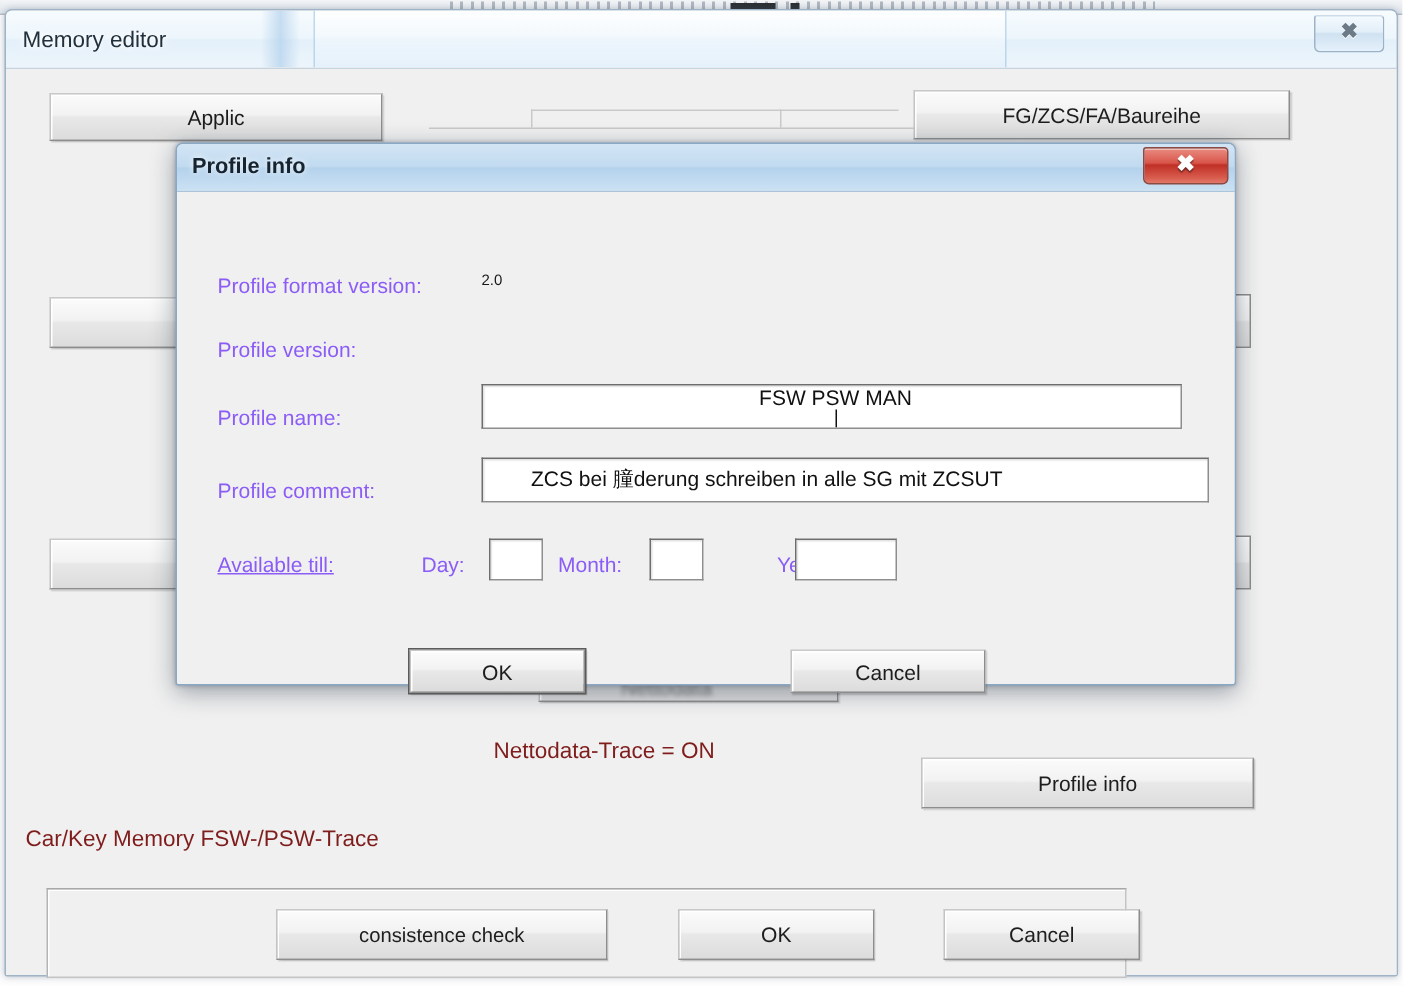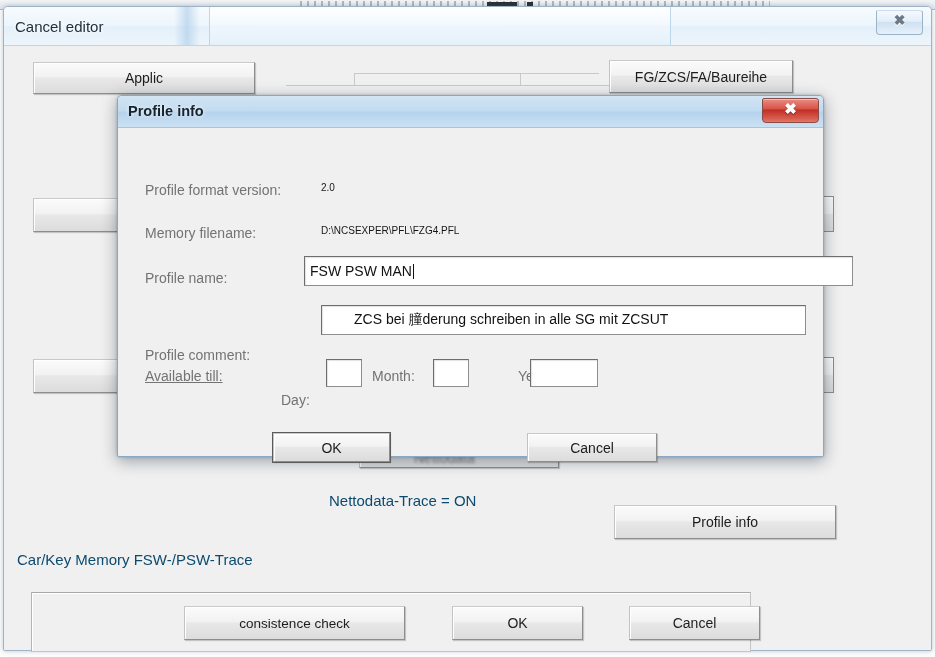--- a/index.html
+++ b/index.html
@@ -130,21 +130,21 @@
     cursor: pointer;
     box-sizing: border-box;
     white-space: nowrap;
     overflow: hidden;
   }
   .btn.sm { font-size: 13.5px; }
 
   .lbl {
     position: absolute;
     font-size: 13.5px;
-    color: #0c4a6e;
+    color: #7f1d1d;
     white-space: nowrap;
   }
 
   
   .groupframe {
     position: absolute;
     border: 1px solid #c4c4c4;
     border-top-color: #a8a8a8;
     border-left-color: #b4b4b4;
     background: #f0f0f0;
@@ -250,21 +250,21 @@
   .dlg-body {
     position: absolute;
     left: 0; top: 32px; right: 0; bottom: 0;
     background: #f0f0f0;
     border-radius: 0 0 2px 2px;
   }
 
   .dlg-label {
     position: absolute;
     font-size: 14px;
-    color: #737373;
+    color: #8b5cf6;
     white-space: nowrap;
   }
   .dlg-value {
     position: absolute;
     font-size: 10px;
     color: #161616;
     white-space: nowrap;
   }
 
   .txtbox {
@@ -306,38 +306,38 @@
     <div class="bg-strip-noise"></div>
     <div class="bg-strip-blk" style="left:487px;width:30px;"></div>
     <div class="bg-strip-blk" style="left:527px;width:6px;"></div>
   </div>
 
   <div class="main-window">
 
     <div class="main-titlebar">
       <div class="sheen"></div>
       <div class="sheen2"></div>
-      <div class="main-title-text">Cancel editor</div>
+      <div class="main-title-text">Memory editor</div>
       <div class="main-close">
         <div class="glyph">✖</div>
       </div>
     </div>
 
     <div class="main-body">
 
       <div class="btn" style="left:29px; top:16px; width:222px; height:32px;">
         <span>Applic</span>
       </div>
 
       <div class="thin-rule" style="left:350px; top:27px; width:245px;"></div>
       <div class="thin-rule-v" style="left:350px; top:27px; height:12px;"></div>
       <div class="thin-rule-v" style="left:516px; top:27px; height:12px;"></div>
       <div class="thin-rule" style="left:282px; top:39px; width:355px;"></div>
 
-      <div class="btn" style="left:605px; top:14px; width:184px; height:33px;text-align:center;">
+      <div class="btn" style="left:605px; top:14px; width:251px; height:33px;text-align:center;">
         <span>FG/ZCS/FA/Baureihe</span>
       </div>
 
       <div class="green-led" style="left:331px; top:66px; width:24px; height:20px;"></div>
       <div class="ghost-text" style="left:392px; top:69px;">ZCSUT</div>
       <div class="green-led" style="left:502px; top:66px; width:24px; height:20px;"></div>
       <div class="ghost-text" style="left:562px; top:69px;">UIF</div>
 
       <div class="btn" style="left:29px; top:152px; width:222px; height:34px;">
         <span style="margin-left:120px;">Ver</span>
@@ -382,36 +382,35 @@
       <div class="dlg-close">
         <div class="glyph">✖</div>
       </div>
     </div>
 
     <div class="dlg-body">
 
       <div class="dlg-label" style="left:27px; top:54px;">Profile format version:</div>
       <div class="dlg-value" style="left:203px; top:54px;">2.0</div>
 
-      <div class="dlg-label" style="left:27px; top:97px;">Memory filename:</div>
-      <div class="dlg-value" style="left:203px; top:97px;">D:\NCSEXPER\PFL\FZG4.PFL</div>
+      <div class="dlg-label" style="left:27px; top:97px;">Profile version:</div>
 
       <div class="dlg-label" style="left:27px; top:142px;">Profile name:</div>
-      <div class="txtbox" style="left:186px; top:128px; width:549px; height:30px;">
+      <div class="txtbox" style="left:203px; top:128px; width:467px; height:30px;flex-direction:column;">
         <span>FSW PSW MAN</span>
           <span class="caret"></span>
       </div>
 
-      <div class="dlg-label" style="left:27px; top:191px;margin-top:28px;">Profile comment:</div>
+      <div class="dlg-label" style="left:27px; top:191px;">Profile comment:</div>
       <div class="txtbox" style="left:203px; top:177px; width:485px; height:30px;padding-left:32px;">
         <span>ZCS bei 膧derung schreiben in alle SG mit ZCSUT</span>
       </div>
 
       <div class="dlg-label" style="left:27px; top:240px;text-decoration:underline;">Available till:</div>
-      <div class="dlg-label" style="left:163px; top:240px;margin-top:24px;">Day:</div>
+      <div class="dlg-label" style="left:163px; top:240px;">Day:</div>
       <div class="txtbox" style="left:208px; top:231px; width:36px; height:28px;">
         <span></span>
       </div>
       <div class="dlg-label" style="left:254px; top:240px;">Month:</div>
       <div class="txtbox" style="left:315px; top:231px; width:36px; height:28px;">
         <span></span>
       </div>
       <div class="dlg-label" style="left:363px; top:240px;margin-left:37px;">Year:</div>
       <div class="txtbox" style="left:412px; top:231px; width:68px; height:28px;">
         <span></span>

